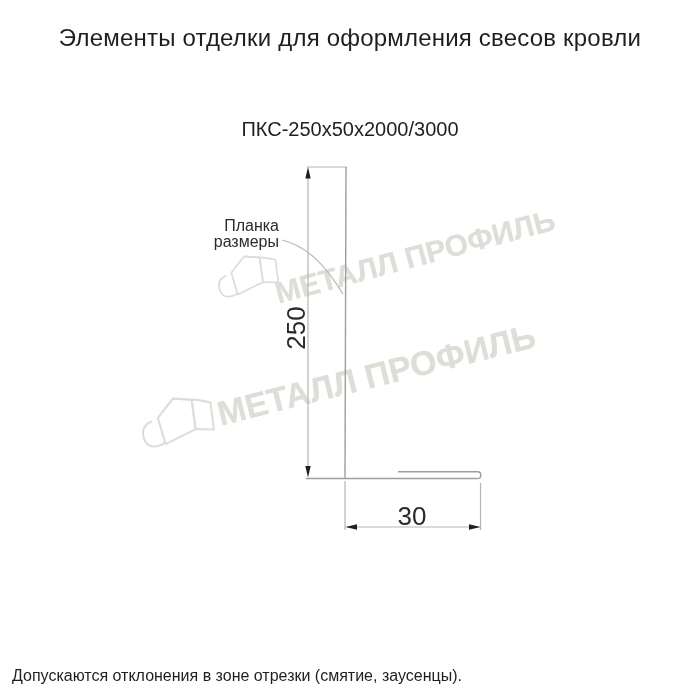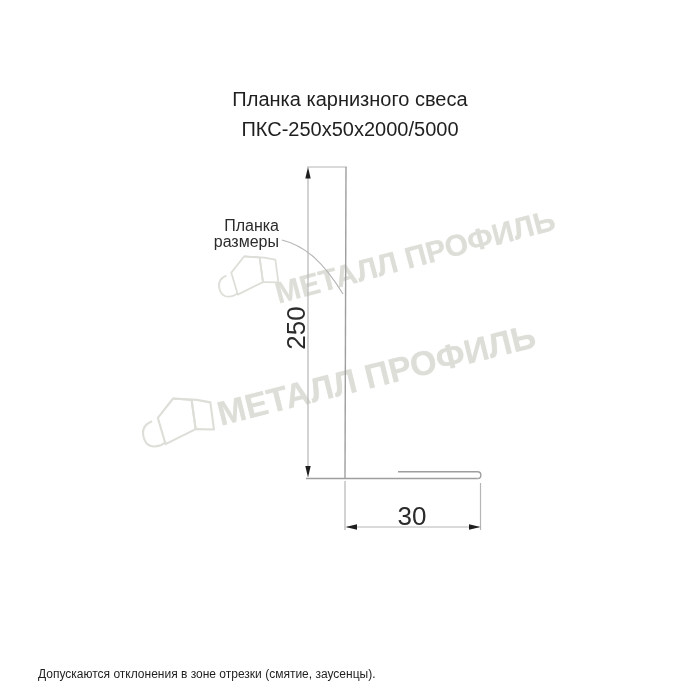--- a/index.html
+++ b/index.html
@@ -13,21 +13,21 @@
   .page-title{top:24px;font-size:24px;letter-spacing:.2px;}
   .product-name{top:88px;font-size:20px;}
   .product-code{top:118px;font-size:20px;}
   .face-label{left:179px;top:218px;width:100px;text-align:right;
     font-size:16px;line-height:15.5px;color:#2b2b2b;}
   .dim-250{left:256px;top:313px;width:80px;height:30px;text-align:center;
     font-size:26px;color:#2b2b2b;transform:rotate(-90deg);}
   .dim-50{left:369px;top:501px;width:86px;text-align:center;
     font-size:26px;color:#2b2b2b;}
   .footer-note1{left:23px;top:648px;font-size:16px;}
-  .footer-note2{left:38px;top:667px;font-size:12px;}
+  .footer-note2{left:12px;top:667px;font-size:16px;}
   .wm-text{font-weight:bold;color:var(--watermark,#deded9);white-space:nowrap;
     text-shadow:0 0 1px #e6e6e2;}
   .wm1{left:276px;top:277px;font-size:30px;transform:rotate(-15deg);
     transform-origin:0 50%;}
   .wm2{left:218px;top:395px;font-size:34px;transform:rotate(-14deg);
     transform-origin:0 50%;}
   svg.overlay{position:absolute;left:0;top:0;}
   .profile-stroke{stroke:var(--profile-line,#9e9e9e);stroke-width:1.4;fill:none;}
   .dim-stroke{stroke:var(--dimension-line,#b5b5b5);stroke-width:1.2;fill:none;}
   .arrow-fill{fill:var(--arrow,#1f1f1f);stroke:none;}
@@ -68,22 +68,22 @@
     <polygon class="arrow-fill" points="308,167 305.3,178.5 310.7,178.5"></polygon>
     <polygon class="arrow-fill" points="308,477.5 305.3,466 310.7,466"></polygon>
 
     <line class="dim-stroke" x1="347" y1="527" x2="479" y2="527"></line>
     <polygon class="arrow-fill" points="345.5,527 357,524.3 357,529.7"></polygon>
     <polygon class="arrow-fill" points="480.5,527 469,524.3 469,529.7"></polygon>
 
     <path class="dim-stroke" d="M282 240 C306 246 324 263 343 294"></path>
   </svg>
 
-  <div class="abs centered product-name">Планка карнизного свеса</div>
-  <div class="abs centered product-code">ПКС-250х50х2000/5000</div>
+  <div class="abs centered page-title">Элементы отделки для оформления свесов кровли</div>
+  <div class="abs centered product-code">ПКС-250х50х2000/3000</div>
 
   <div class="abs face-label">
     <div>Планка</div>
     <div>размеры</div>
   </div>
   <div class="abs dim-250">250</div>
   <div class="abs dim-50">30</div>
 
   <div class="abs footer-note2">Допускаются отклонения в зоне отрезки (смятие, заусенцы).</div>
 

